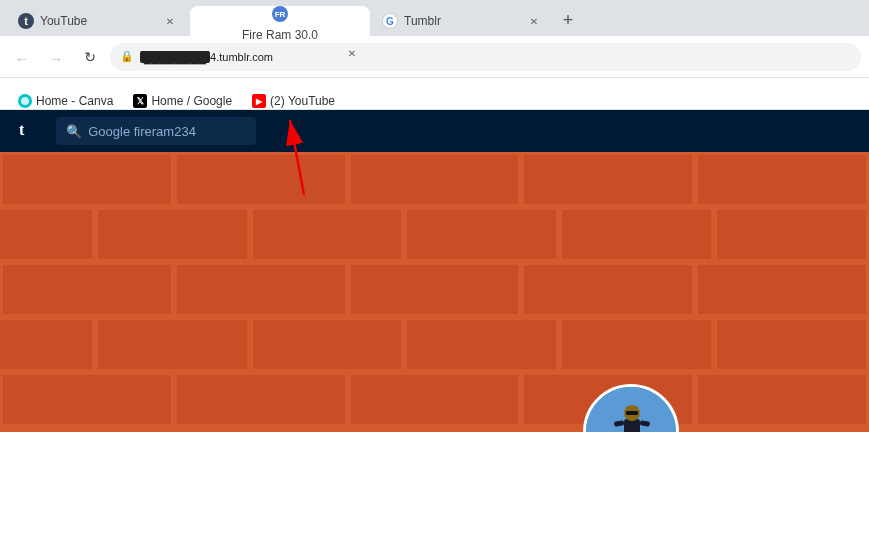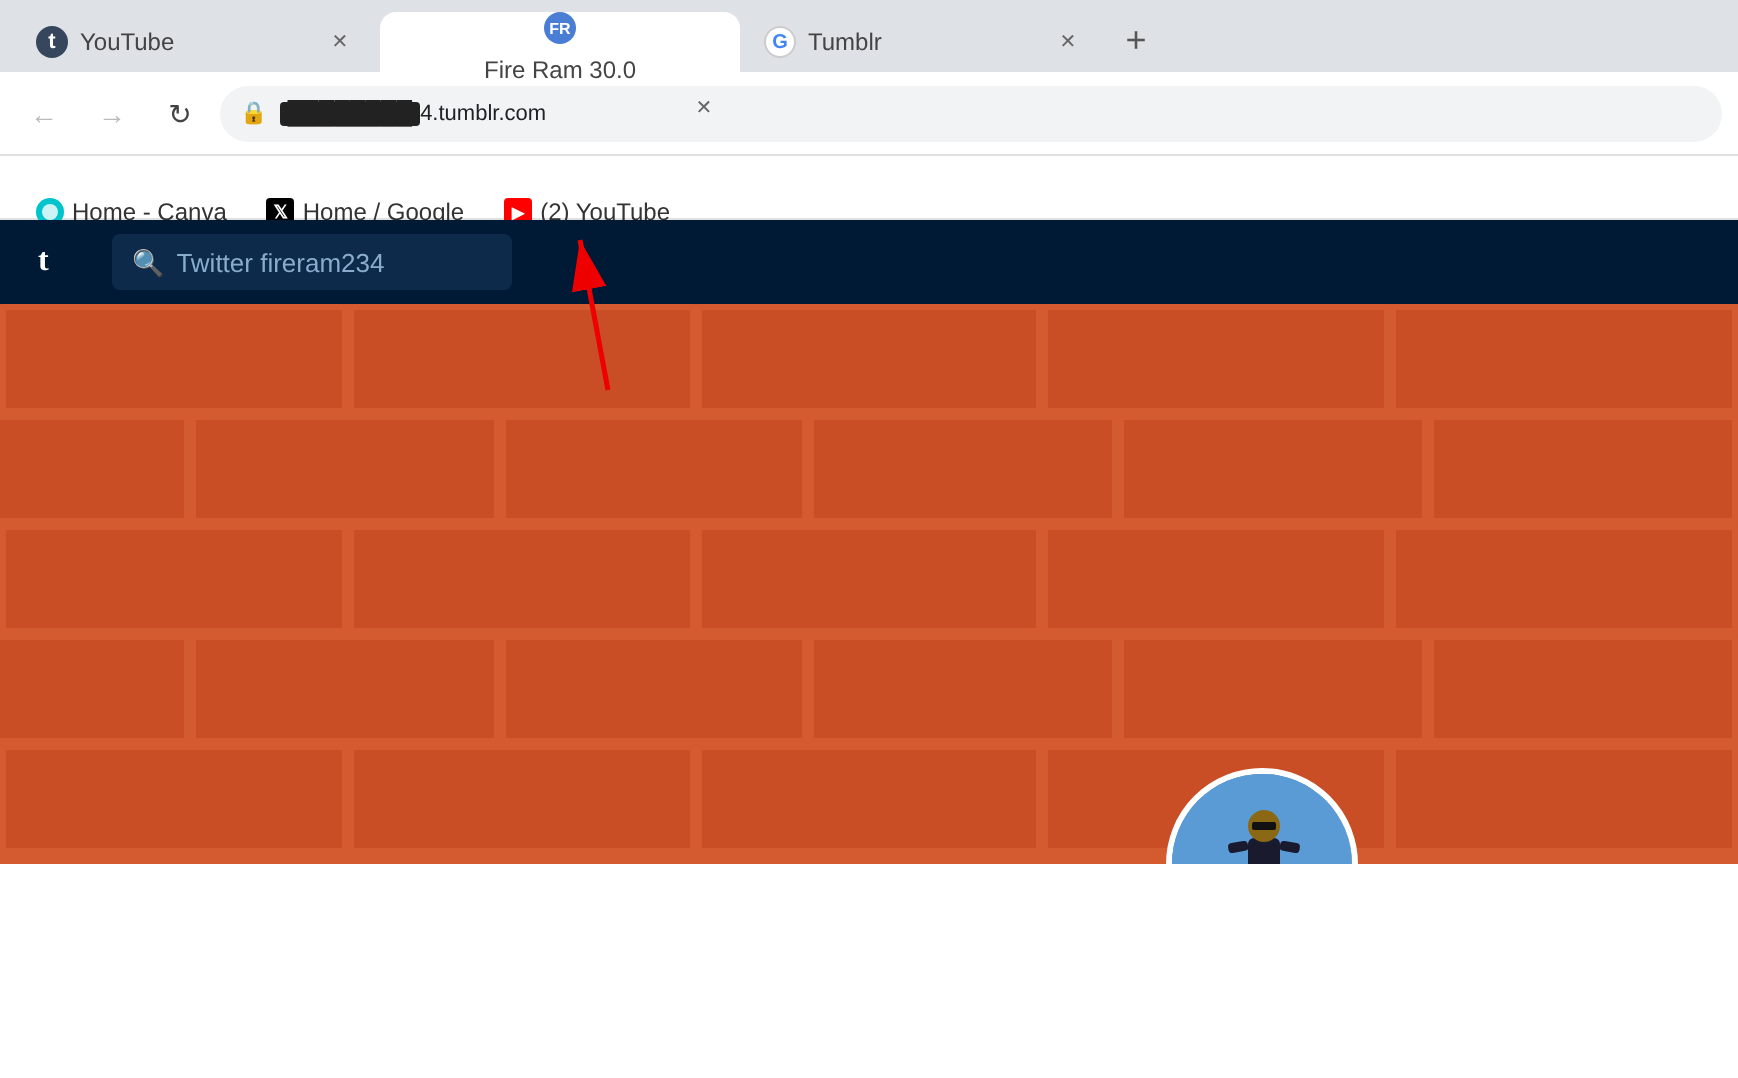--- a/index.html
+++ b/index.html
@@ -121,21 +121,21 @@
       background: #fff;
       display: flex;
       align-items: center;
       padding: 0 10px;
       gap: 4px;
       border-bottom: 1px solid #e0e0e0;
     }
     .bookmark-item {
       height: 24px;
       display: flex;
-      align-items: center;
+      align-items: flex-start;
       gap: 4px;
       padding: 0 8px;
       border-radius: 4px;
       font-size: 12px;
       color: #333;
       cursor: pointer;
       margin-top: 25px;
     }
     .bookmark-favicon {
       width: 14px;
@@ -330,21 +330,21 @@
     </svg>
 
     <div class="tumblr-nav">
       <div class="tumblr-logo">
         <svg width="20" height="20" viewBox="0 0 20 20">
             <text x="3" y="16" font-size="16" fill="white" font-family="Georgia">t</text>
           </svg>
       </div>
       <div class="tumblr-search">
         <span class="tumblr-search-icon">🔍</span>
-        <span class="tumblr-search-text">Twitter fireram234</span>
+        <span class="tumblr-search-text">Google fireram234</span>
       </div>
     </div>
 
     <div class="tumblr-hero">
       <div class="brick-wall">
 
         <div class="brick-row">
           <div class="brick"></div>
           <div class="brick"></div>
           <div class="brick"></div>

